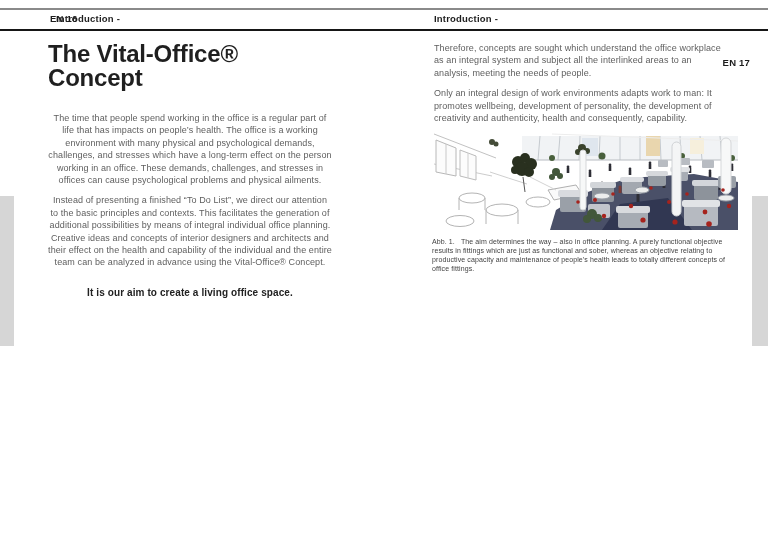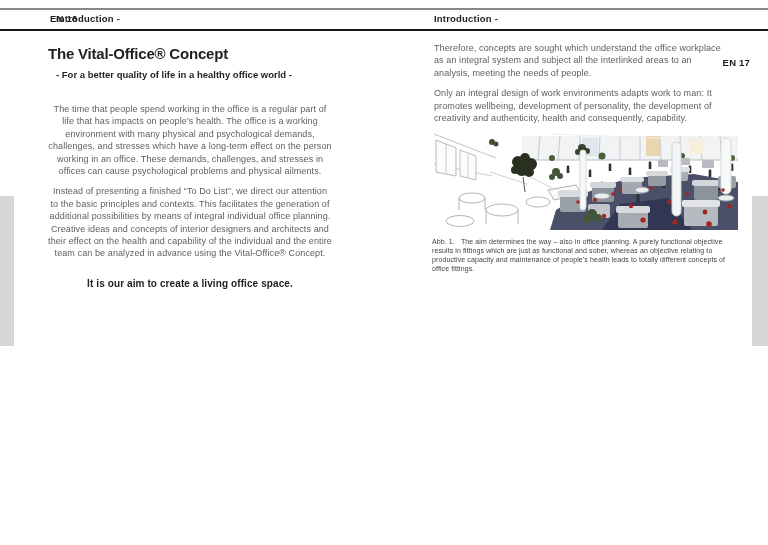--- a/index.html
+++ b/index.html
@@ -19,21 +19,21 @@
   .hdr-left-sec  { left:56px; }
   .hdr-right-sec { left:434px; }
   .hdr-right-num { right:18px;margin-top:44px; }
 
   .tab-left  { position:absolute; left:0;  top:196px; width:14px; height:150px; background:#d6d6d6; }
   .tab-right { position:absolute; right:0; top:196px; width:16px; height:150px; background:#d6d6d6; }
 
   .col-left  { position:absolute; left:48px;  top:42px; width:284px; }
   .col-right { position:absolute; left:434px; top:42px; width:294px; }
 
-  .title    { font-size:15px; font-weight:bold; color:#1f1f1f; letter-spacing:-0.2px; line-height:24px; }
+  .title    { font-size:24px; font-weight:bold; color:#1f1f1f; letter-spacing:-0.2px; line-height:24px; }
   .subtitle { font-size:9.5px; font-weight:bold; color:#1f1f1f; margin:3px 0 0 8px; line-height:12px; }
   .heading  { font-size:14.5px; font-weight:normal; color:#333333; letter-spacing:1.1px; margin-top:56px; line-height:18px; }
 
   .bodytext { margin-top:22px;text-align:center; }
   .bodytext p, .col-right p {
     font-size:9px; line-height:12.4px;
     color:#5e5e5e; letter-spacing:0.1px;
     margin:0 0 8px 0; font-weight:300;
   }
   .aim { font-size:10px; font-weight:bold; color:#222222; margin-top:18px; letter-spacing:0.1px; }
@@ -50,21 +50,20 @@
 <span class="hdr hdr-left-sec">Introduction -</span>
 <span class="hdr hdr-right-sec">Introduction -</span>
 <span class="hdr hdr-right-num">EN 17</span>
 <div class="rule-bottom"></div>
 
 <div class="tab-left"></div>
 <div class="tab-right"></div>
 
 <div class="col-left">
   <div class="title">The Vital-Office® Concept</div>
-  <div class="subtitle">- For a better quality of life in a healthy office world -</div>
   <div class="bodytext">
     <p>The time that people spend working in the office is a regular part of life that has impacts on people’s health. The office is a working environment with many physical and psychological demands, challenges, and stresses which have a long-term effect on the person working in an office. These demands, challenges, and stresses in offices can cause psychological problems and physical ailments.</p>
     <p>Instead of presenting a finished “To Do List”, we direct our attention to the basic principles and contexts. This facilitates the generation of additional possibilities by means of integral individual office planning. Creative ideas and concepts of interior designers and architects and their effect on the health and capability of the individual and the entire team can be analyzed in advance using the Vital-Office® Concept.</p>
     <div class="aim">It is our aim to create a living office space.</div>
   </div>
 </div>
 
 <div class="col-right">
   <p>Therefore, concepts are sought which understand the office workplace as an integral system and subject all the interlinked areas to an analysis, meeting the needs of people.</p>
   <p>Only an integral design of work environments adapts work to man: It promotes wellbeing, development of personality, the development of creativity and authenticity, health and consequently, capability.</p>

